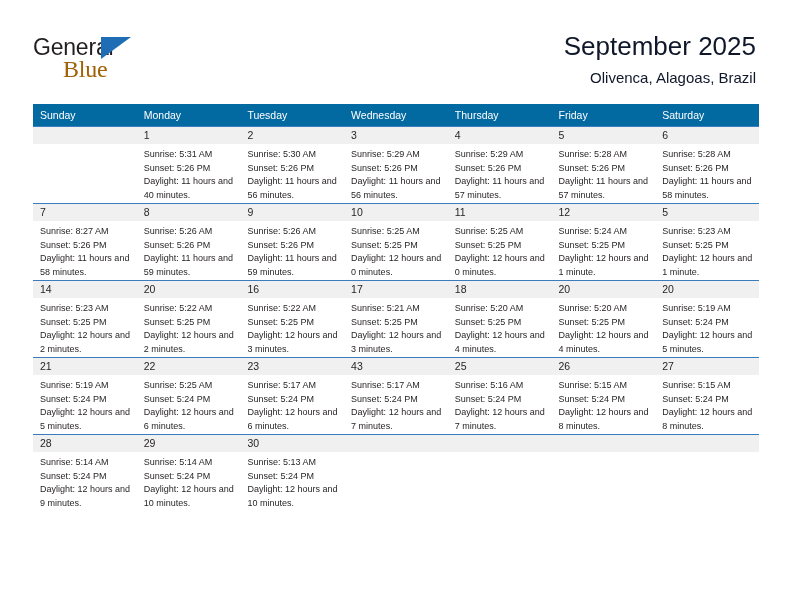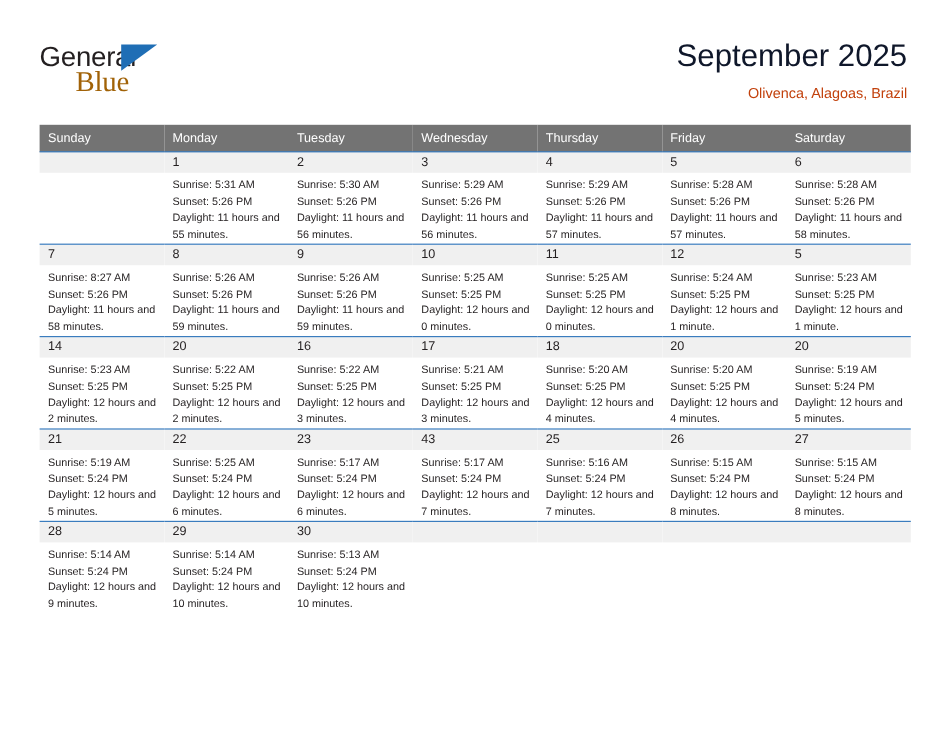--- a/index.html
+++ b/index.html
@@ -75,37 +75,37 @@
   }
   .cal-title {
     font-size: 26px;
     font-weight: normal;
     color: #0f172a;
     line-height: 32px;
     white-space: nowrap;
   }
   .cal-subtitle {
     margin-top: 8px;
-    font-size: 12px;
-    color: #c2410c;
+    font-size: 15px;
+    color: #0f172a;
     line-height: 16px;
     white-space: nowrap;
   }
 
   
   .calendar {
     position: absolute;
     left: 33px;
     top: 104px;
     width: 726px;
     border-collapse: collapse;
     table-layout: fixed;
   }
   .calendar th {
-    background: #737373;
+    background: #0369a1;
     color: #ffffff;
     font-size: 10.5px;
     font-weight: normal;
     text-align: left;
     padding: 5px 0 5px 7px;
     height: 12px;
     border: none;
   }
   .calendar td {
     vertical-align: top;
@@ -178,21 +178,21 @@
     <tbody id="calendar-body">
         <tr class="week-row">
           <td class="empty">
             <div class="daynum"></div>
           </td>
           <td>
             <div class="daynum">1</div>
             <div class="cell-body">
               <div>Sunrise: 5:31 AM</div>
               <div>Sunset: 5:26 PM</div>
-              <div class="dl-wrap">Daylight: 11 hours and 55 minutes.</div>
+              <div class="dl-wrap">Daylight: 11 hours and 40 minutes.</div>
             </div>
           </td>
           <td>
             <div class="daynum">2</div>
             <div class="cell-body">
               <div>Sunrise: 5:30 AM</div>
               <div>Sunset: 5:26 PM</div>
               <div class="dl-wrap">Daylight: 11 hours and 56 minutes.</div>
             </div>
           </td>

